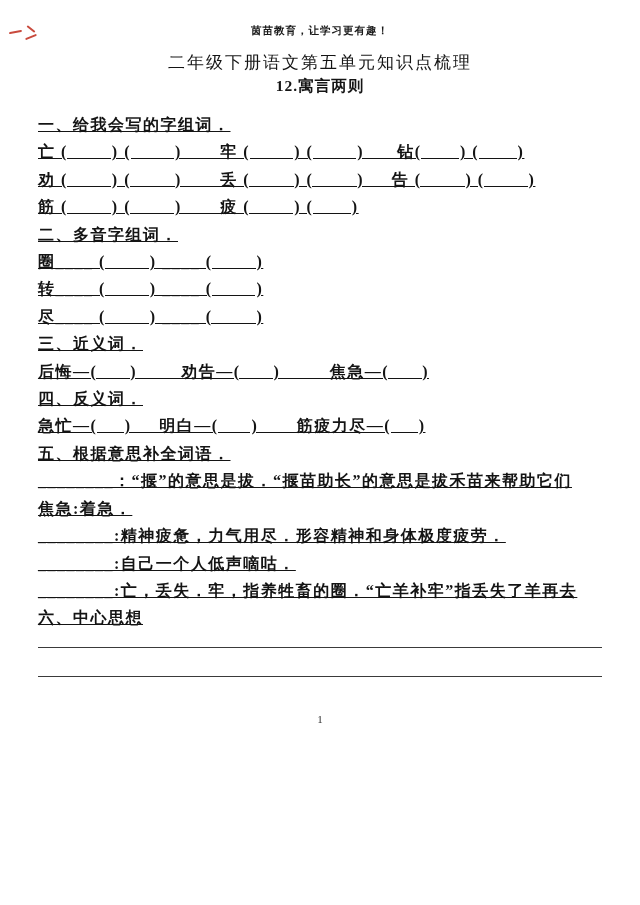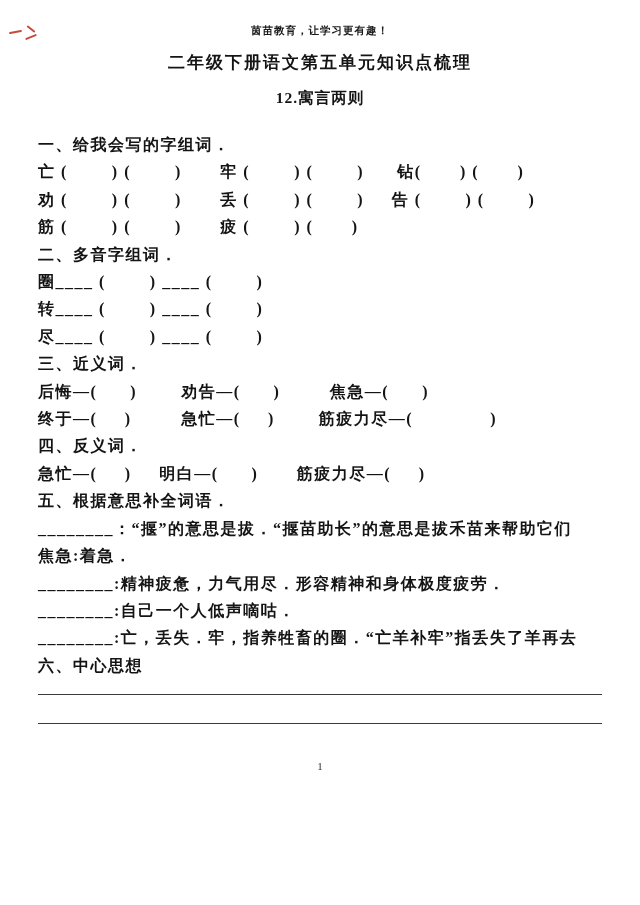--- a/index.html
+++ b/index.html
@@ -7,29 +7,30 @@
     width:640px;height:905px;background:#ffffff;position:relative;
     font-family:"Liberation Serif","DejaVu Serif",serif;
     color:#141414;overflow:hidden;
   }
   .page{position:relative;width:640px;height:905px;}
   .note{
     text-align:center;margin-top:24px;font-size:10.5px;font-weight:700;
     letter-spacing:1px;color:#1a1a1a;
   }
   .title{
-    text-align:center;margin:13px 0 0 0;font-size:17px;font-weight:700;
+    text-align:center;margin:13px 0 0 0;font-size:17px;font-weight:400;
     letter-spacing:2px;
   }
   .subtitle{
-    text-align:center;margin:14px 0 0 0;font-size:15.5px;font-weight:700;
+    text-align:center;margin:2px 0 0 0;font-size:15.5px;font-weight:700;
     letter-spacing:1px;
   }
   .bodytext{
-    margin:22px 38px 0 38px;
+    margin:14px 38px 0 38px;
+    text-decoration:underline;
   }
   .line{
     white-space:pre;font-size:16px;line-height:27.4px;font-weight:700;
     letter-spacing:1.5px;
   }
   .write-line{
     height:1px;border-bottom:1.5px solid #3a3a3a;margin:0 38px;
   }
   .wl1{margin-top:14px;}
   .wl2{margin-top:27px;}
@@ -64,21 +65,20 @@
     <div class="line">劝 (        ) (        )       丢 (        ) (        )     告 (        ) (        )</div>
     <div class="line">筋 (        ) (        )       疲 (        ) (       )</div>
 
     <div class="line">二、多音字组词．</div>
     <div class="line">圈____ (        ) ____ (        )</div>
     <div class="line">转____ (        ) ____ (        )</div>
     <div class="line">尽____ (        ) ____ (        )</div>
 
     <div class="line">三、近义词．</div>
     <div class="line">后悔—(      )        劝告—(      )         焦急—(      )</div>
-    <div class="line">终于—(     )         急忙—(     )        筋疲力尽—(              )</div>
 
     <div class="line">四、反义词．</div>
     <div class="line">急忙—(     )     明白—(      )       筋疲力尽—(     )</div>
 
     <div class="line">五、根据意思补全词语．</div>
     <div class="line">________：“揠”的意思是拔．“揠苗助长”的意思是拔禾苗来帮助它们</div>
     <div class="line">焦急:着急．</div>
     <div class="line">________:精神疲惫，力气用尽．形容精神和身体极度疲劳．</div>
     <div class="line">________:自己一个人低声嘀咕．</div>
     <div class="line">________:亡，丢失．牢，指养牲畜的圈．“亡羊补牢”指丢失了羊再去</div>

